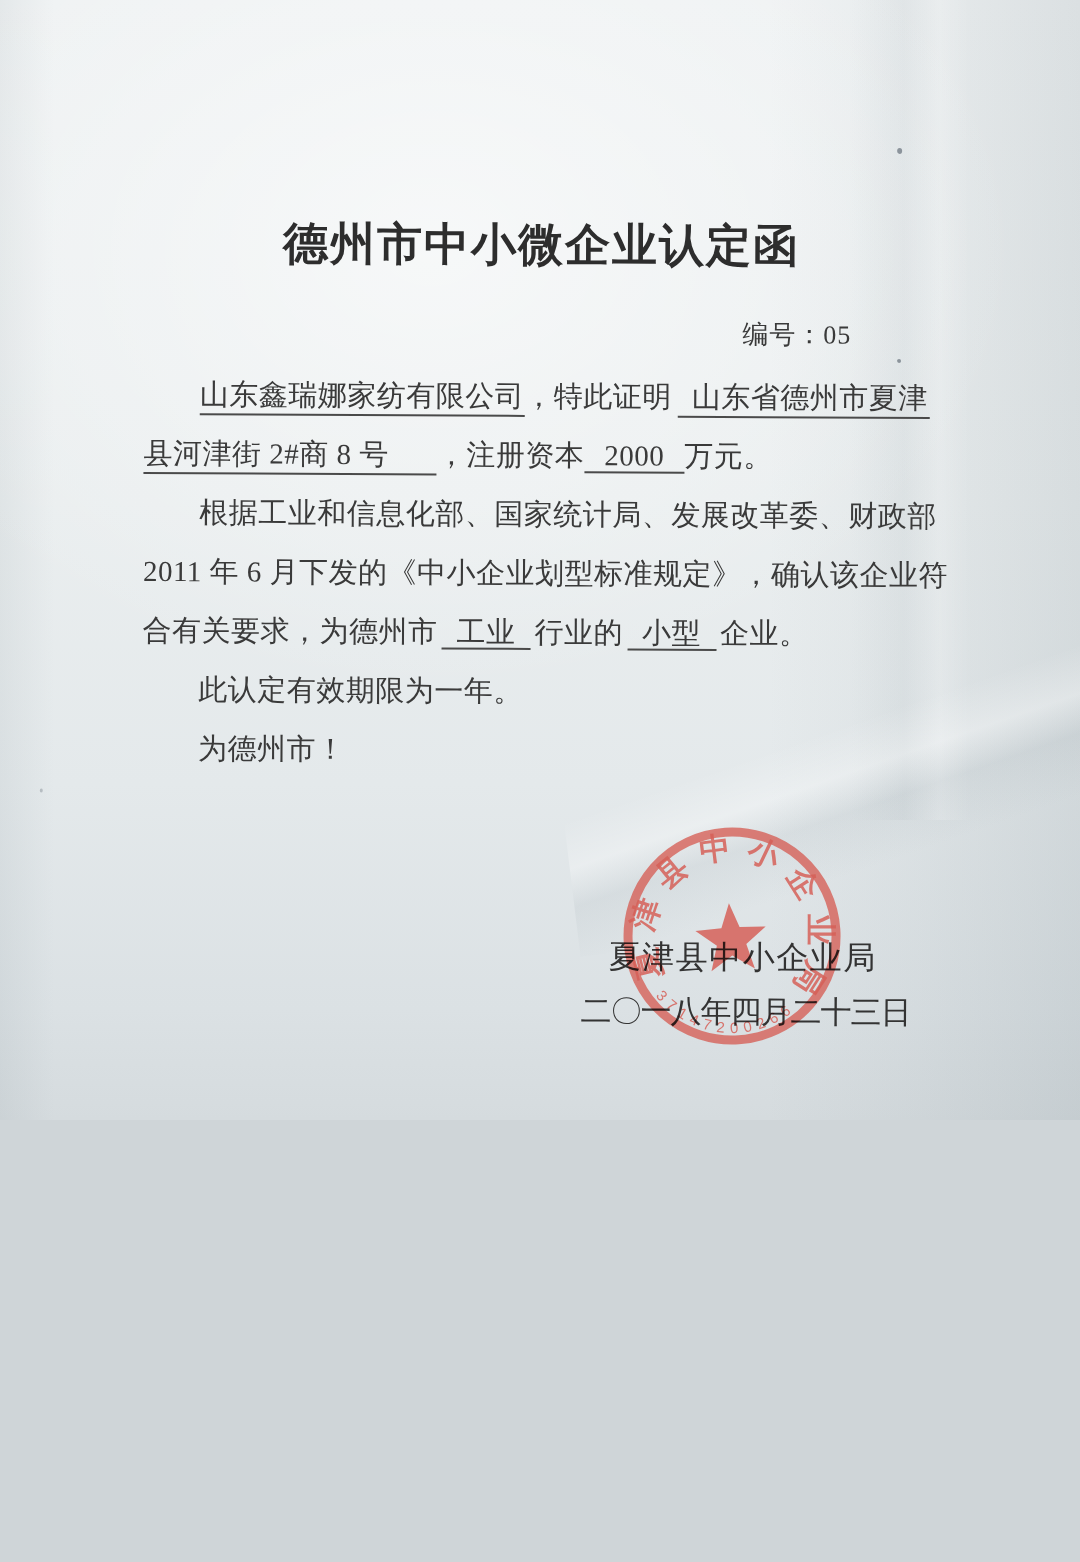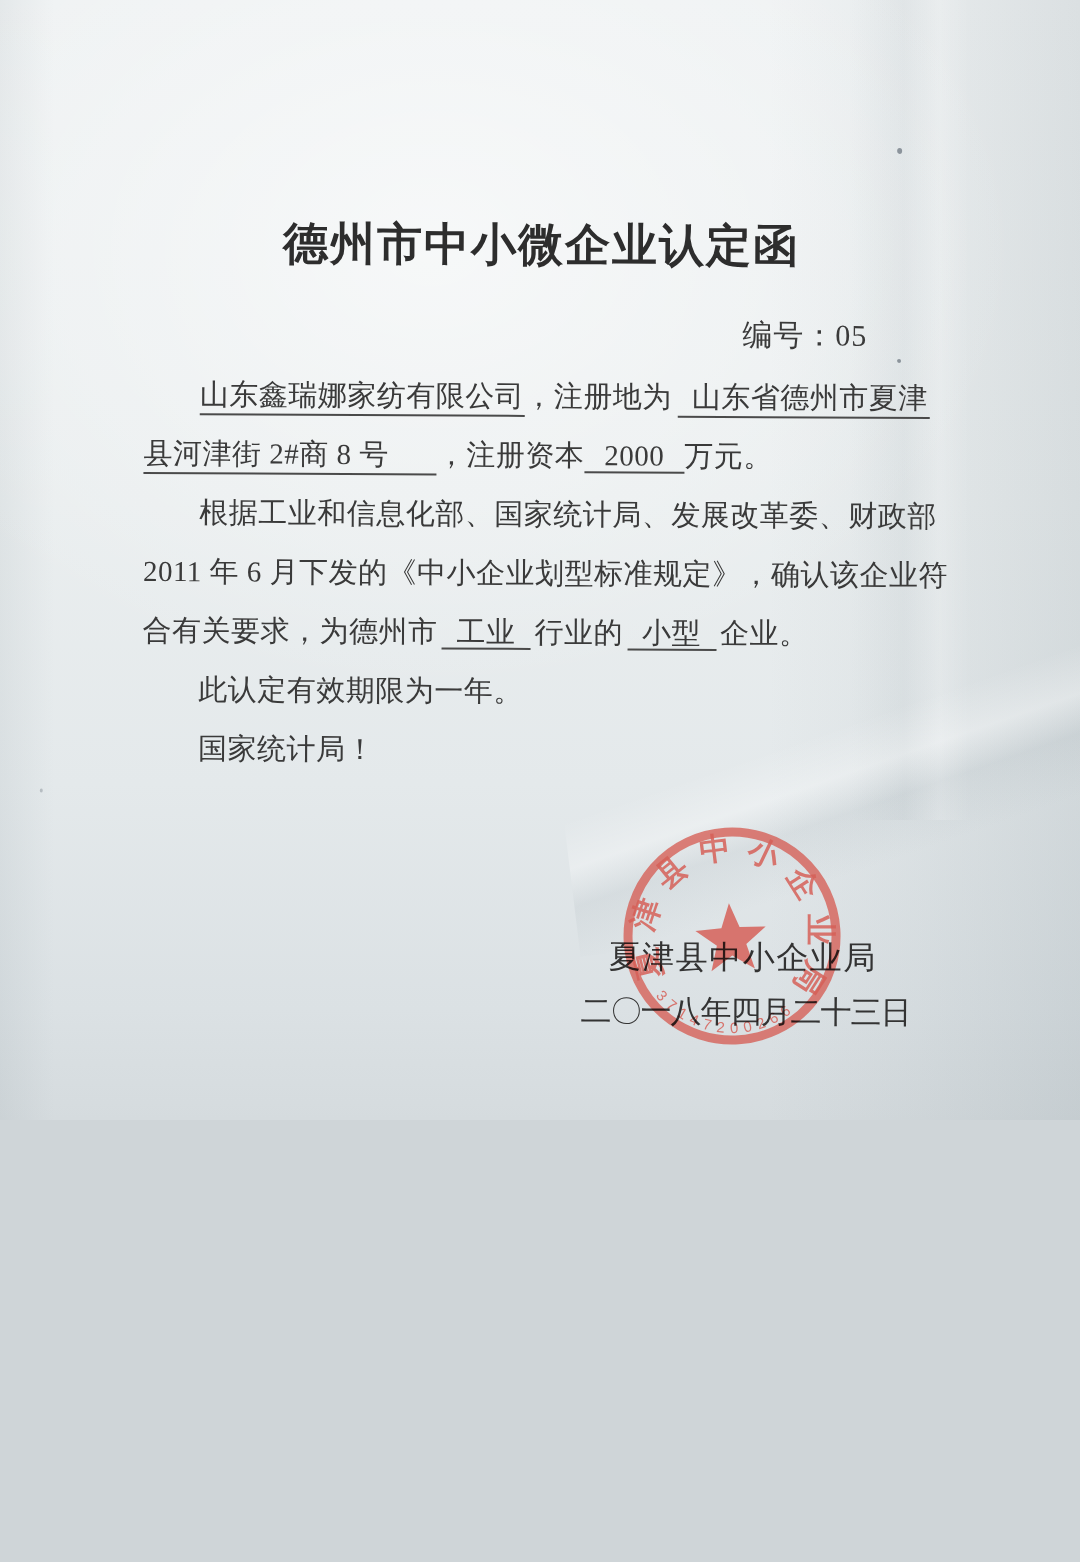--- a/index.html
+++ b/index.html
@@ -37,21 +37,21 @@
     transform:rotate(0.3deg);
     transform-origin:50% 50%;
   }
   .title{
     position:absolute;top:219px;left:0;width:1080px;margin:0;
     text-align:center;font-size:45px;line-height:52px;font-weight:700;
     letter-spacing:2px;color:#2d2d2d;
   }
   .doc-number{
     position:absolute;left:741px;top:314px;
-    font-size:30px;line-height:40px;color:var(--ink);letter-spacing:1px;
+    font-size:26px;line-height:40px;color:var(--ink);letter-spacing:1px;
   }
   .body-text{position:absolute;left:143px;top:367px;width:810px;}
   .line{
     height:59px;line-height:59px;margin:0;
     font-size:29px;color:var(--ink);letter-spacing:0.5px;white-space:nowrap;
   }
   .indent{text-indent:56px;}
   .u{border-bottom:2.5px solid #4a4a4a;padding-bottom:3px;}
   .u-addr1{padding-left:14px;padding-right:2px;margin-left:6px;}
   .u-addr2{padding-right:48px;}
@@ -99,39 +99,39 @@
   <div class="content">
 
     <h1 class="title">德州市中小微企业认定函</h1>
 
     <div class="doc-number">
       <span>编号：</span><span>05</span>
     </div>
 
     <div class="body-text">
       <p class="line indent">
-        <span class="u">山东鑫瑞娜家纺有限公司</span><span>，注册地为</span><span class="u u-addr1">山东省德州市夏津</span>
+        <span class="u">山东鑫瑞娜家纺有限公司</span><span>，特此证明</span><span class="u u-addr1">山东省德州市夏津</span>
       </p>
       <p class="line">
         <span class="u u-addr2">县河津街 2#商 8 号</span><span class="gap-l">，注册资本</span><span class="u u-capital">2000</span><span>万元。</span>
       </p>
       <p class="line indent">
         <span>根据工业和信息化部、国家统计局、发展改革委、财政部</span>
       </p>
       <p class="line">
         <span>2011 年 6 月下发的《中小企业划型标准规定》，确认该企业符</span>
       </p>
       <p class="line">
         <span>合有关要求，为德州市</span><span class="u u-word">工业</span><span>行业的</span><span class="u u-word">小型</span><span>企业。</span>
       </p>
       <p class="line indent">
         <span>此认定有效期限为一年。</span>
       </p>
       <p class="line indent">
-        <span>国家统计局！</span>
+        <span>为德州市！</span>
       </p>
     </div>
 
     <div class="issuer">夏津县中小企业局</div>
     <div class="date">二〇一八年四月二十三日</div>
 
     <svg class="seal" viewBox="-160 -160 320 320" width="320" height="320" xmlns="http://www.w3.org/2000/svg">
       <defs>
         <path id="arcTop" d="M -68.9,36.6 A 78 78 0 1 1 50.1,59.8" fill="none"></path>
         <path id="arcBottom" d="M -82.3,51.4 A 97 97 0 0 0 55.7,79.4" fill="none"></path>

